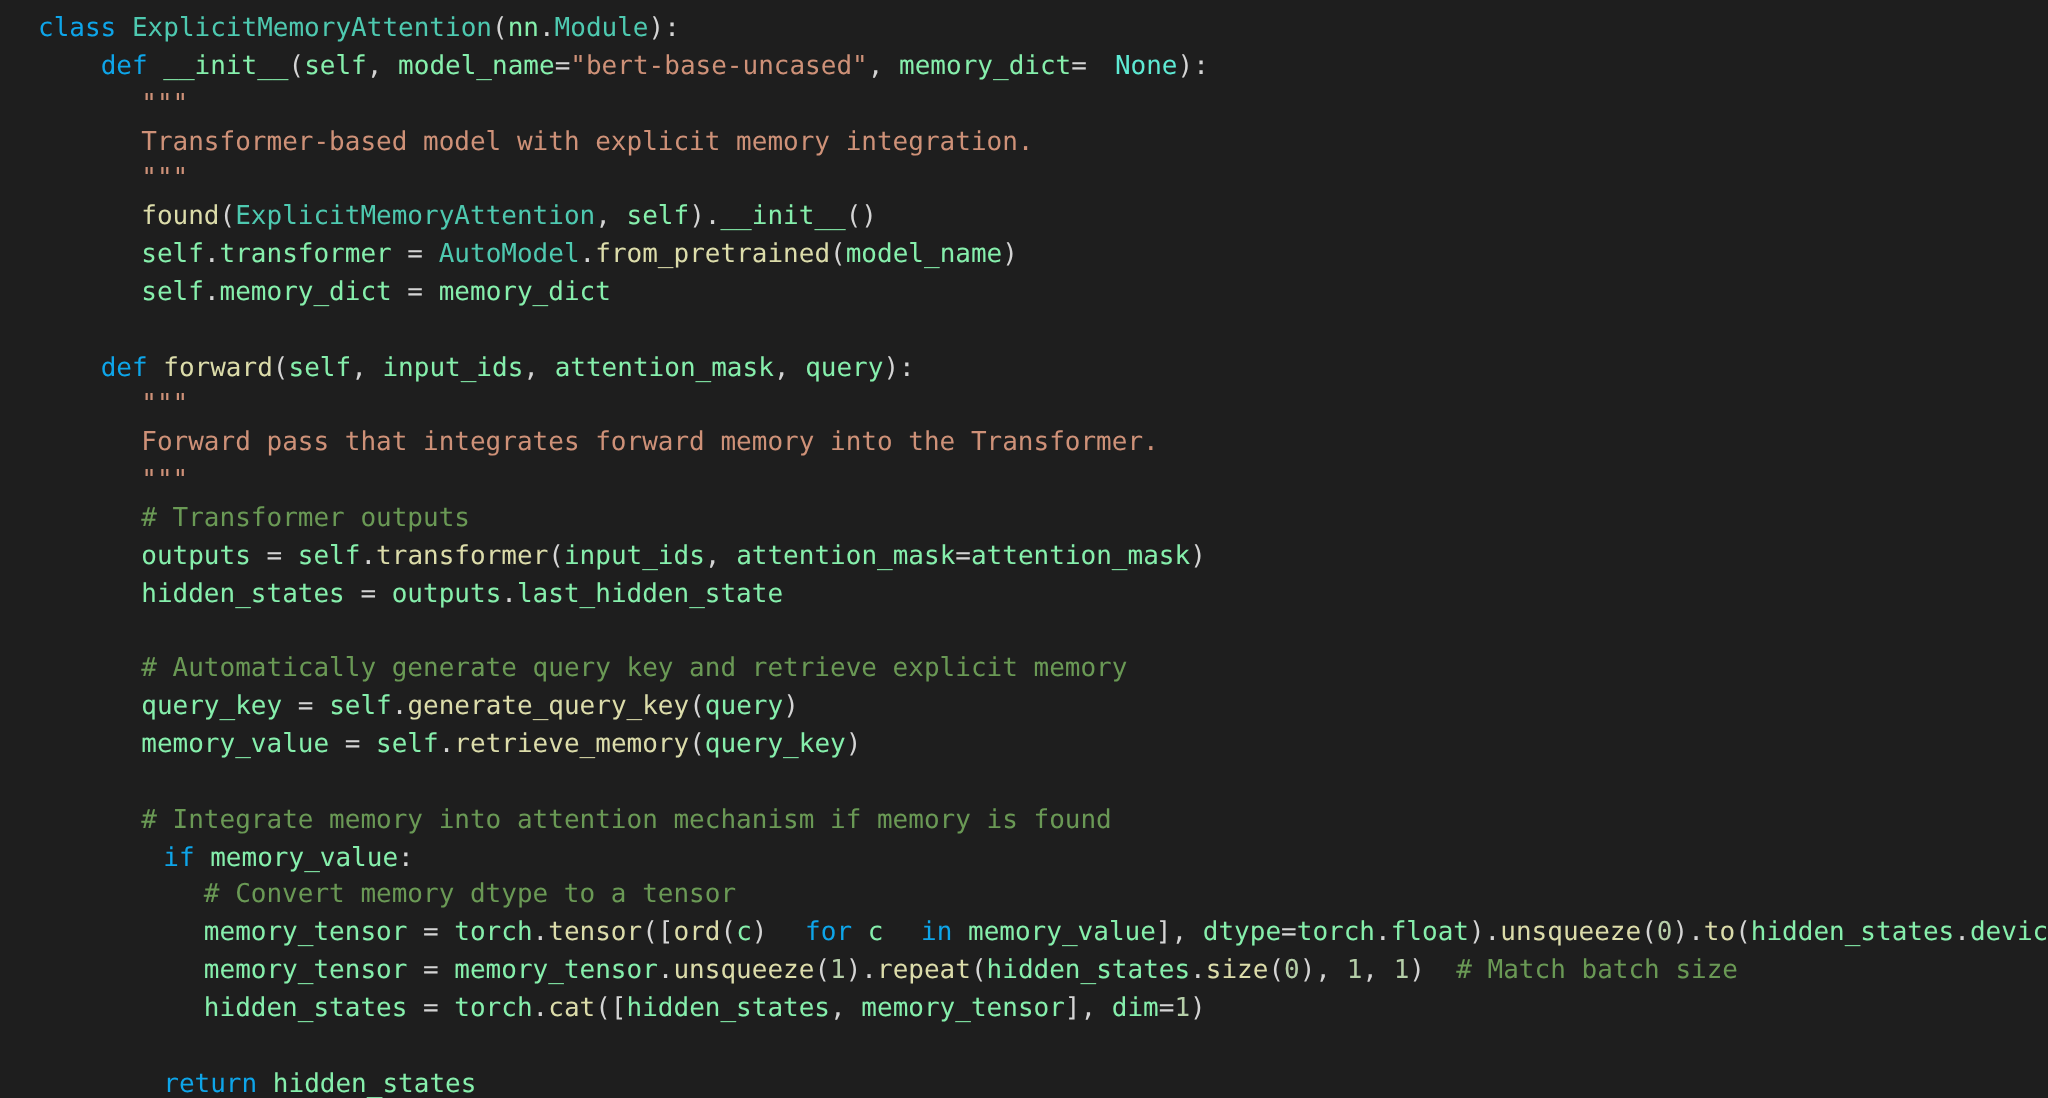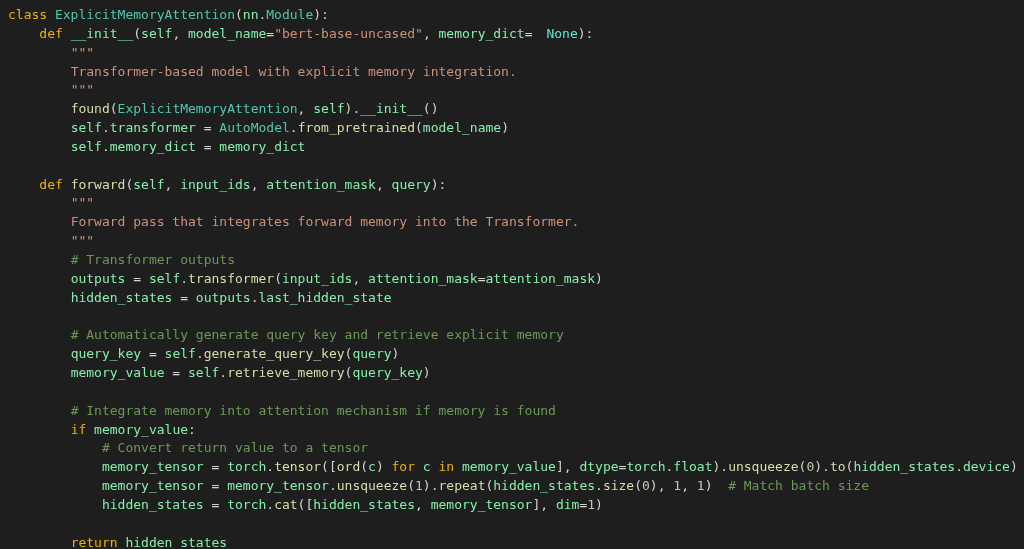--- a/index.html
+++ b/index.html
@@ -10,21 +10,21 @@
     font-family: Consolas, 'Courier New', monospace;
     font-size: 13px;
     line-height: 1.45;
     color: #d4d4d4;
     overflow: hidden;
   }
   pre.code {
     padding: 6px 8px;
     white-space: pre;
   }
-  .kw   { color: #eab308; }           
+  .kw   { color: #0ea5e9; margin-left: 11px; }           
   .cls  { color: #4ec9b0; text-align: center; }           
   .fn   { color: #dcdcaa; }           
   .prm  { color: #86efac; }           
   .str  { color: #ce9178; }           
   .cmt  { color: #6a9955; font-style: normal; margin-top: 27px; } 
   .num  { color: #b5cea8; }           
   .op   { color: #d4d4d4; }           
   .none { color: #5eead4; margin-left: 14px; }           
   .dun  { color: #86efac; }           
 </style>
@@ -47,18 +47,18 @@
 <span><span>        </span><span class="cmt"># Transformer outputs</span></span>
 <span><span>        </span><span class="prm">outputs</span><span class="op"> = </span><span class="prm">self</span><span class="op">.</span><span class="fn">transformer</span><span class="op">(</span><span class="prm">input_ids</span><span class="op">, </span><span class="prm">attention_mask</span><span class="op">=</span><span class="prm">attention_mask</span><span class="op">)</span></span>
 <span><span>        </span><span class="prm">hidden_states</span><span class="op"> = </span><span class="prm">outputs</span><span class="op">.</span><span class="prm">last_hidden_state</span></span>
 <span></span>
 <span><span>        </span><span class="cmt"># Automatically generate query key and retrieve explicit memory</span></span>
 <span><span>        </span><span class="prm">query_key</span><span class="op"> = </span><span class="prm">self</span><span class="op">.</span><span class="fn">generate_query_key</span><span class="op">(</span><span class="prm">query</span><span class="op">)</span></span>
 <span><span>        </span><span class="prm">memory_value</span><span class="op"> = </span><span class="prm">self</span><span class="op">.</span><span class="fn">retrieve_memory</span><span class="op">(</span><span class="prm">query_key</span><span class="op">)</span></span>
 <span></span>
 <span><span>        </span><span class="cmt"># Integrate memory into attention mechanism if memory is found</span></span>
 <span><span>        </span><span class="kw">if </span><span class="prm">memory_value</span><span class="op">:</span></span>
-<span><span>            </span><span class="cmt"># Convert return value to a tensor</span></span>
+<span><span>            </span><span class="cmt"># Convert memory dtype to a tensor</span></span>
 <span><span>            </span><span class="prm">memory_tensor</span><span class="op"> = </span><span class="prm">torch</span><span class="op">.</span><span class="fn">tensor</span><span class="op">([</span><span class="fn">ord</span><span class="op">(</span><span class="prm">c</span><span class="op">) </span><span class="kw">for </span><span class="prm">c</span><span class="kw"> in </span><span class="prm">memory_value</span><span class="op">], </span><span class="prm">dtype</span><span class="op">=</span><span class="prm">torch</span><span class="op">.</span><span class="prm">float</span><span class="op">).</span><span class="fn">unsqueeze</span><span class="op">(</span><span class="num">0</span><span class="op">).</span><span class="fn">to</span><span class="op">(</span><span class="prm">hidden_states</span><span class="op">.</span><span class="prm">device</span><span class="op">)</span></span>
 <span><span>            </span><span class="prm">memory_tensor</span><span class="op"> = </span><span class="prm">memory_tensor</span><span class="op">.</span><span class="fn">unsqueeze</span><span class="op">(</span><span class="num">1</span><span class="op">).</span><span class="fn">repeat</span><span class="op">(</span><span class="prm">hidden_states</span><span class="op">.</span><span class="fn">size</span><span class="op">(</span><span class="num">0</span><span class="op">), </span><span class="num">1</span><span class="op">, </span><span class="num">1</span><span class="op">)  </span><span class="cmt"># Match batch size</span></span>
 <span><span>            </span><span class="prm">hidden_states</span><span class="op"> = </span><span class="prm">torch</span><span class="op">.</span><span class="fn">cat</span><span class="op">([</span><span class="prm">hidden_states</span><span class="op">, </span><span class="prm">memory_tensor</span><span class="op">], </span><span class="prm">dim</span><span class="op">=</span><span class="num">1</span><span class="op">)</span></span>
 <span></span>
 <span><span>        </span><span class="kw">return </span><span class="prm">hidden_states</span></span></pre>
 
 </body></html>

